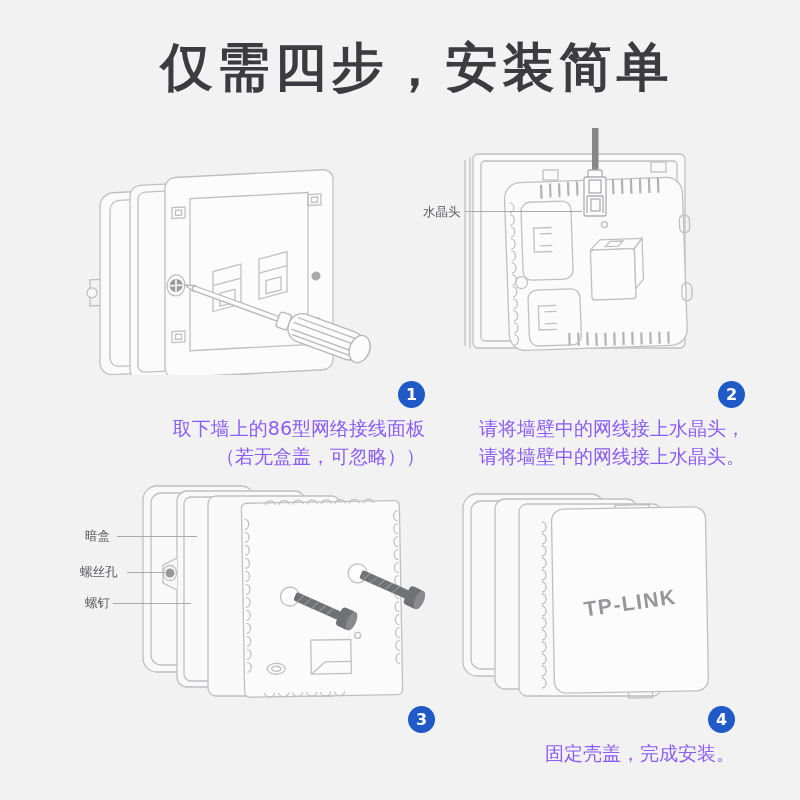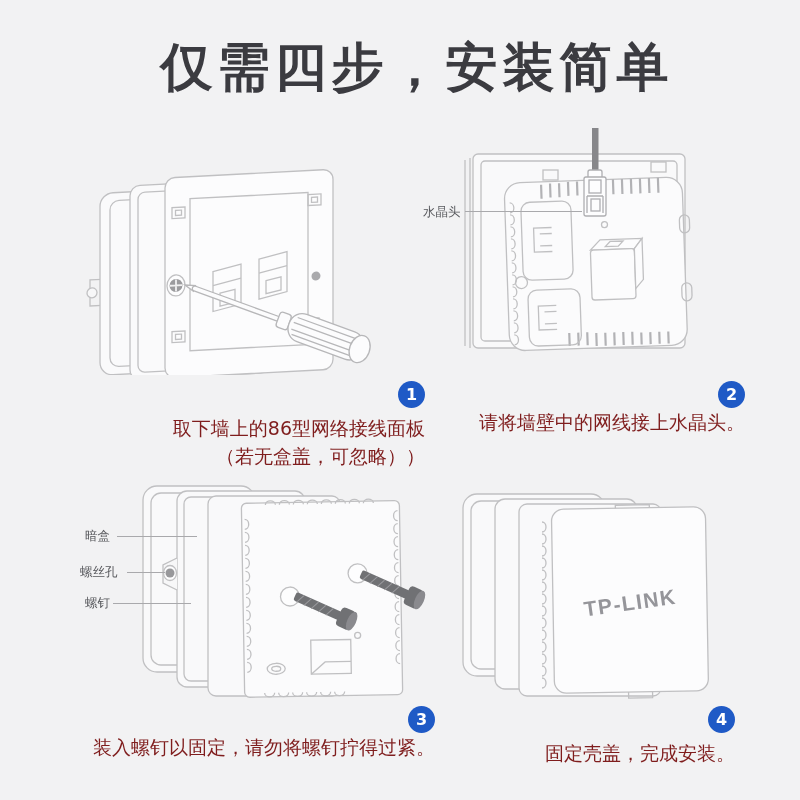--- a/index.html
+++ b/index.html
@@ -21,21 +21,21 @@
   .illus { position:relative; }
   .illus svg { display:block; }
   .badge {
     width:27px; height:27px; border-radius:50%;
     background:#1f5ac6; color:#ffffff;
     font-size:16px; font-weight:bold;
     display:flex; align-items:center; justify-content:center;
     margin-top:6px; flex:0 0 auto;
   }
   .cap {
-    font-size:19px; color:#7f1d1d; line-height:28px;
+    font-size:19px; color:#8b5cf6; line-height:28px;
     text-align:center; white-space:nowrap;
   }
   .cap.first { margin-top:6px; }
   .plabel {
     position:absolute; font-size:12.5px; color:#57585c;
     white-space:nowrap; line-height:15px;
   }
   .leader { position:absolute; height:1px; background:#a9a9ac; }
 </style>
 </head>
@@ -138,20 +138,21 @@
           <rect x="174" y="52" width="12" height="13" fill="none"></rect>
           <path d="M172,68 h16 M172,68 v17 M188,68 v17" fill="none"></path>
           <rect x="176" y="71" width="9" height="12" fill="none"></rect>
         </g>
       </g>
     </svg>
     <div class="plabel" style="left:8px; top:76px;">水晶头</div>
     <div class="leader" style="left:50px; top:83px; width:117px;"></div>
   </div>
   <div class="badge">2</div>
+  <div class="cap first">请将墙壁中的网线接上水晶头，</div>
   <div class="cap">请将墙壁中的网线接上水晶头。</div>
 </div>
 
 <div class="step" id="step-3">
   <div class="illus">
     <svg width="380" height="222" viewBox="0 0 380 222">
       <g fill="#f9f9fa" stroke="#c0c0c2" stroke-width="1.3">
         <g>
           <rect x="88" y="8" width="112" height="186" rx="14"></rect>
           <rect x="96" y="15" width="97" height="172" rx="10" fill="none"></rect>
@@ -195,21 +196,20 @@
       </g>
     </svg>
     <div class="plabel" style="left:30px; top:50px;">暗盒</div>
     <div class="leader" style="left:62px; top:58px; width:80px;"></div>
     <div class="plabel" style="left:25px; top:86px;">螺丝孔</div>
     <div class="leader" style="left:72px; top:94px; width:38px;"></div>
     <div class="plabel" style="left:30px; top:117px;">螺钉</div>
     <div class="leader" style="left:58px; top:125px; width:78px;"></div>
   </div>
   <div class="badge">3</div>
-  <div class="cap">装入螺钉以固定，请勿将螺钉拧得过紧。</div>
 </div>
 
 <div class="step" id="step-4">
   <div class="illus">
     <svg width="300" height="222" viewBox="0 0 300 222">
       <g fill="#f9f9fa" stroke="#c0c0c2" stroke-width="1.3">
         <g>
           <rect x="28" y="16" width="142" height="182" rx="14"></rect>
           <rect x="36" y="23" width="126" height="168" rx="10" fill="none"></rect>
         </g>

